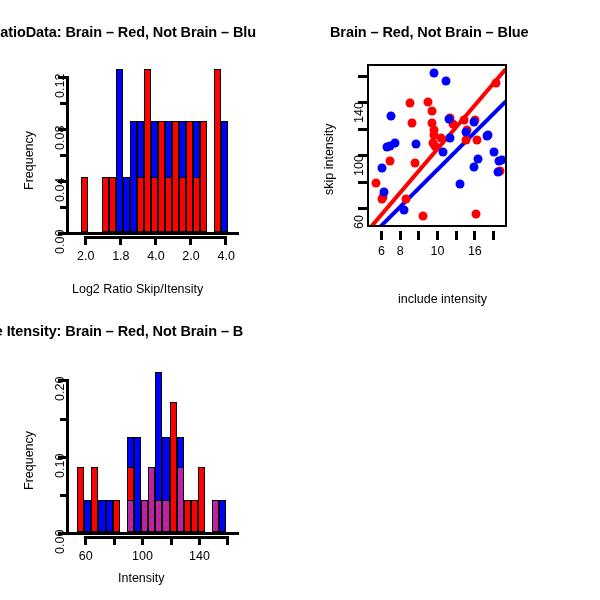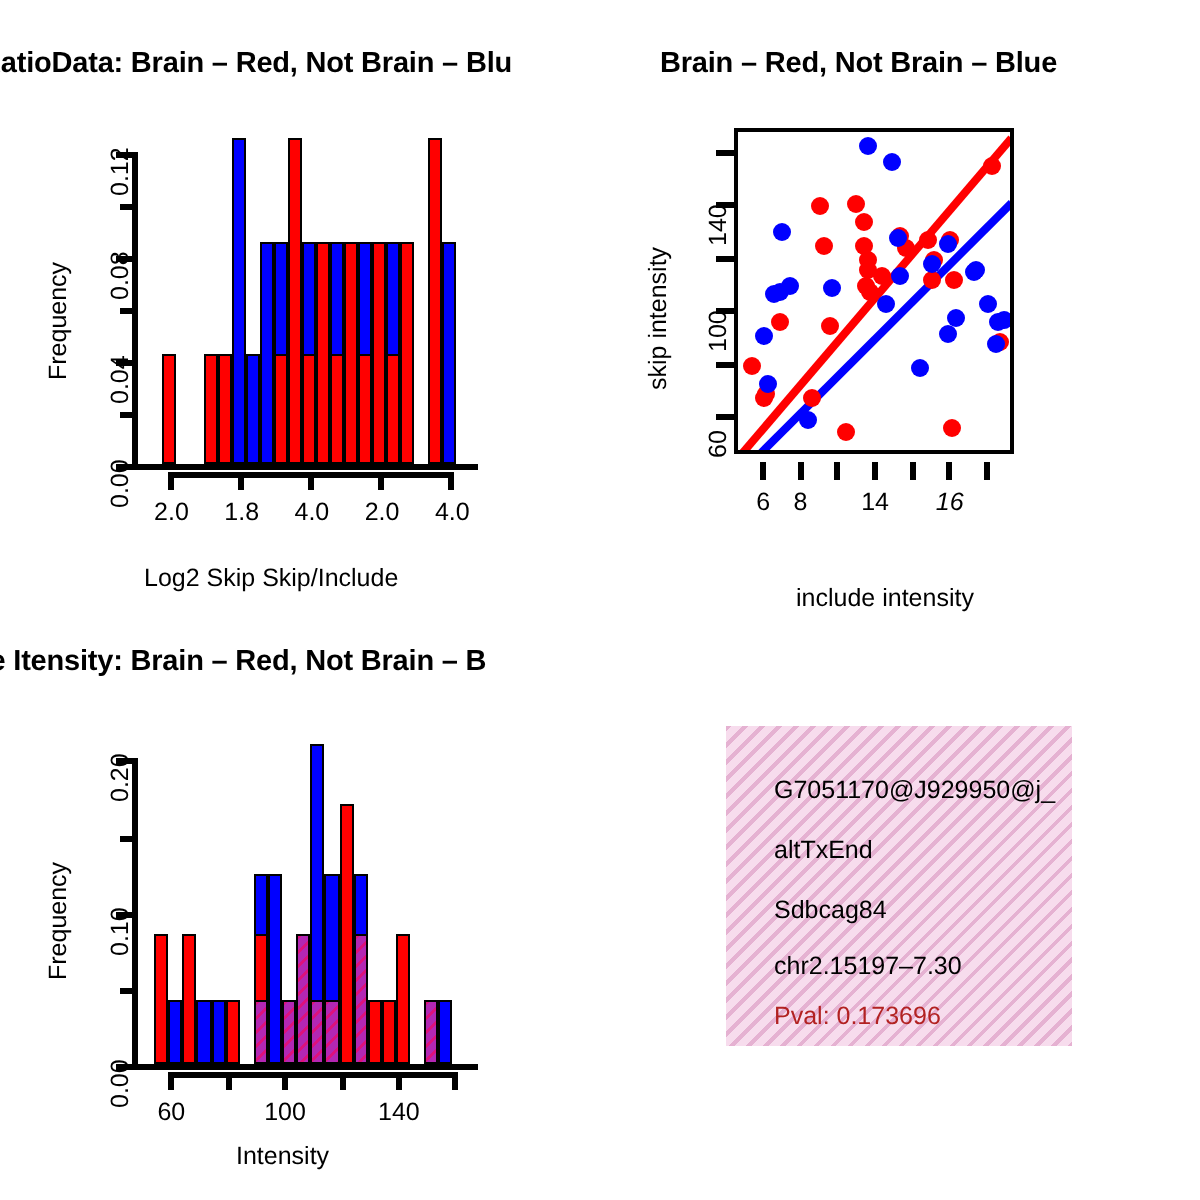--- a/index.html
+++ b/index.html
@@ -110,21 +110,21 @@
 </head>
 <body>
 
 <div id="page">
 
   <div class="panel">
     <div class="ptitle" style="left:-10px; top:24px;">RatioData: Brain – Red, Not Brain – Blu</div>
 
     <div class="axis-title vert" style="left:22px; top:190px;">Frequency</div>
 
-    <div class="axis-title" style="left:72px; top:282px;">Log2 Skip Skip/Include</div>
+    <div class="axis-title" style="left:72px; top:282px;">Log2 Ratio Skip/Itensity</div>
 
     <div class="plotbox" id="pb1" style="left:70px; top:60px; width:165px; height:172px;"></div>
   </div>
 
   <div class="panel">
     <div class="ptitle" style="left:330px; top:24px;">Brain – Red, Not Brain – Blue</div>
 
     <div class="axis-title vert" style="left:322px; top:195px;">skip intensity</div>
 
     <div class="axis-title" style="left:398px; top:292px;">include intensity</div>
@@ -189,27 +189,20 @@
   <div class="panel">
     <div class="ptitle" style="left:-14px; top:323px;">ne Itensity: Brain – Red, Not Brain – B</div>
 
     <div class="axis-title vert" style="left:22px; top:490px;">Frequency</div>
 
     <div class="axis-title" style="left:118px; top:571px;">Intensity</div>
 
     <div class="plotbox" id="pb3" style="left:70px; top:368px; width:165px; height:164px;"></div>
   </div>
 
-  <div id="infobox" style="left: 363px; top: 363px; width: 173px; height: 160px; background-color: rgb(247, 220, 237);">
-    <div class="infoline" style="top:25px;">G7051170@J929950@j_</div>
-    <div class="infoline" style="top:55px;">altTxEnd</div>
-    <div class="infoline" style="top:85px;">Sdbcag84</div>
-    <div class="infoline" style="top:113px;">chr2.15197–7.30</div>
-    <div class="infoline pval" style="top: 138px; color: rgb(178, 34, 34);">Pval: 0.173696</div>
-  </div>
 
 <div class="axline" style="left: 68px; top: 232px; width: 171px; height: 3px;"></div>
     <div class="bar red" style="left: 80.5319px; top: 176.621px; width: 7.02128px; height: 55.3788px; z-index: 3;"></div>
     <div class="bar red" style="left: 101.596px; top: 176.621px; width: 7.02128px; height: 55.3788px; z-index: 3;"></div>
     <div class="bar red" style="left: 108.617px; top: 176.621px; width: 7.02128px; height: 55.3788px; z-index: 3;"></div>
     <div class="bar red" style="left: 136.702px; top: 176.621px; width: 7.02128px; height: 55.3788px; z-index: 3;"></div>
     <div class="bar red" style="left: 143.723px; top: 69.1212px; width: 7.02128px; height: 162.879px; z-index: 3;"></div>
     <div class="bar red" style="left: 150.745px; top: 176.621px; width: 7.02128px; height: 55.3788px; z-index: 3;"></div>
     <div class="bar red" style="left: 157.766px; top: 121.242px; width: 7.02128px; height: 110.758px; z-index: 3;"></div>
     <div class="bar red" style="left: 164.787px; top: 176.621px; width: 7.02128px; height: 55.3788px; z-index: 3;"></div>
@@ -317,18 +310,18 @@
     <div class="axline" style="left: 358px; top: 127.61px; width: 9px; height: 3px;"></div>
     <div class="axline" style="left: 358px; top: 101.106px; width: 9px; height: 3px;"></div>
     <div class="ticklabel vert" style="left: 352px; top: 123.106px;">140</div>
     <div class="axline" style="left: 358px; top: 74.6016px; width: 9px; height: 3px;"></div>
     <div class="axline" style="left: 380.067px; top: 231px; width: 3px; height: 9px;"></div>
     <div class="ticklabel" style="left: 378.067px; top: 244px; visibility: visible;">6</div>
     <div class="axline" style="left: 398.733px; top: 231px; width: 3px; height: 9px;"></div>
     <div class="ticklabel" style="left: 396.733px; top: 244px; visibility: visible;">8</div>
     <div class="axline" style="left: 417.4px; top: 231px; width: 3px; height: 9px;"></div>
     <div class="axline" style="left: 436.067px; top: 231px; width: 3px; height: 9px;"></div>
-    <div class="ticklabel" style="left: 430.567px; top: 244px; visibility: visible;">14</div>
+    <div class="ticklabel" style="left: 430.567px; top: 244px; visibility: visible;">10</div>
     <div class="axline" style="left: 454.733px; top: 231px; width: 3px; height: 9px;"></div>
     <div class="axline" style="left: 473.4px; top: 231px; width: 3px; height: 9px;"></div>
-    <div class="ticklabel" style="left: 467.9px; top: 244px; visibility: visible; font-style: italic;">16</div>
+    <div class="ticklabel" style="left: 467.9px; top: 244px; visibility: visible;">16</div>
     <div class="axline" style="left: 492.067px; top: 231px; width: 3px; height: 9px;"></div>
   </div>
 
 </body></html>

